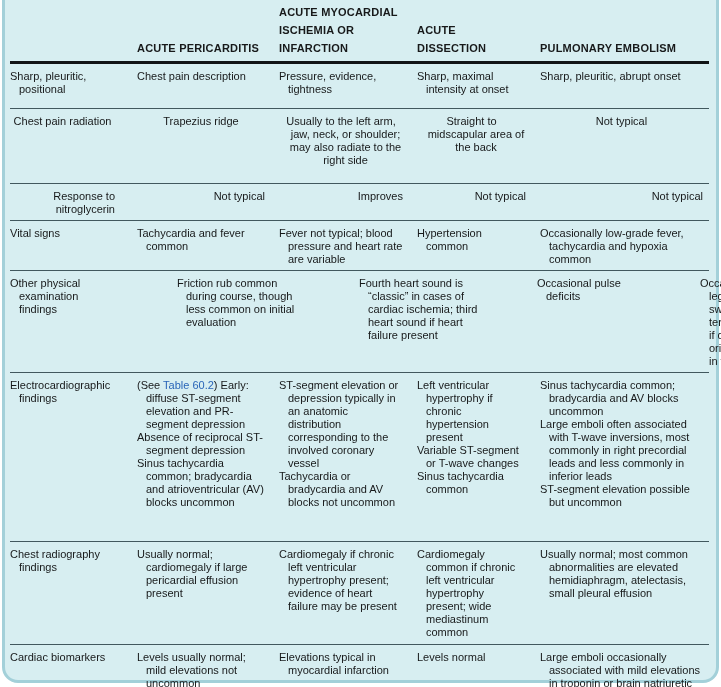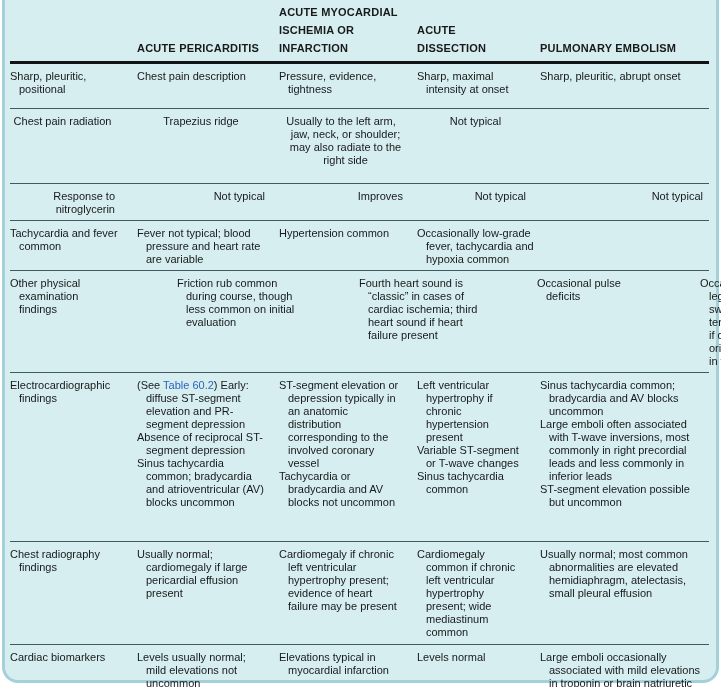--- a/index.html
+++ b/index.html
@@ -105,20 +105,23 @@
         <div class="td label">
           <p class="para">Chest pain radiation</p>
         </div>
         <div class="td">
           <p class="para">Trapezius ridge</p>
         </div>
         <div class="td">
           <p class="para">Usually to the left arm, jaw, neck, or shoulder; may also radiate to the right side</p>
         </div>
         <div class="td">
+          <p class="para">Straight to midscapular area of the back</p>
+        </div>
+        <div class="td">
           <p class="para">Not typical</p>
         </div>
       </div>
       <div class="tr" style="min-height: 37px; text-align: right;">
         <div class="td label">
           <p class="para">Response to nitroglycerin</p>
         </div>
         <div class="td">
           <p class="para">Not typical</p>
         </div>
@@ -126,20 +129,23 @@
           <p class="para">Improves</p>
         </div>
         <div class="td">
           <p class="para">Not typical</p>
         </div>
         <div class="td">
           <p class="para">Not typical</p>
         </div>
       </div>
       <div class="tr" style="min-height: 49px;">
+        <div class="td label">
+          <p class="para">Vital signs</p>
+        </div>
         <div class="td">
           <p class="para">Tachycardia and fever common</p>
         </div>
         <div class="td">
           <p class="para">Fever not typical; blood pressure and heart rate are variable</p>
         </div>
         <div class="td">
           <p class="para">Hypertension common</p>
         </div>
         <div class="td">

